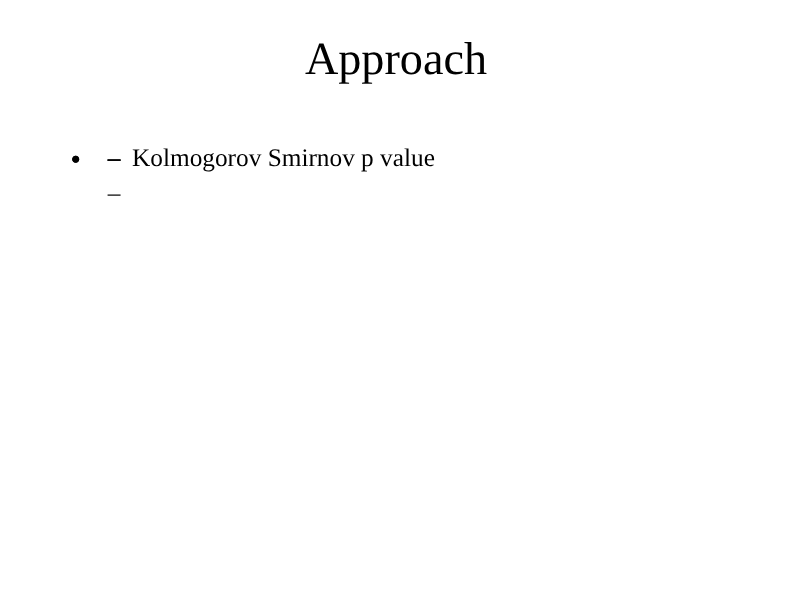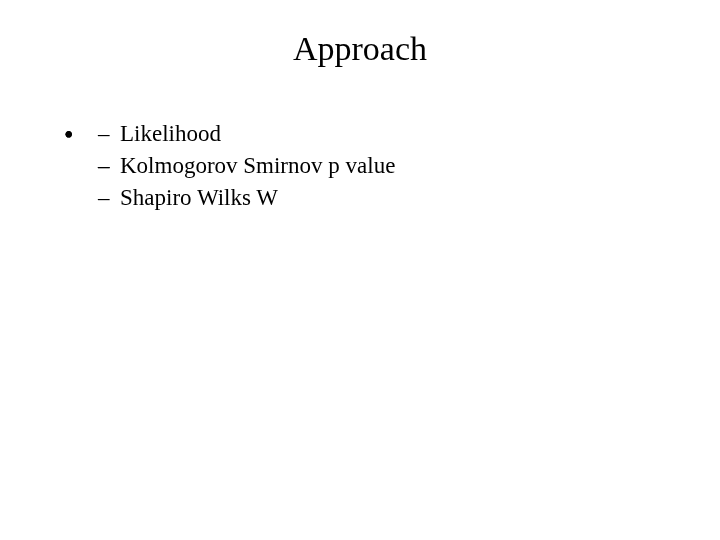--- a/index.html
+++ b/index.html
@@ -10,21 +10,21 @@
     body {
       width: 720px;
       height: 540px;
       background: #ffffff;
       font-family: "Times New Roman", Times, serif;
       color: #000000;
       padding: 20px 60px;
     }
     .title {
       text-align: center;
-      font-size: 34px;
+      font-size: 42px;
       font-weight: normal;
       margin-top: 10px;
       margin-bottom: 50px;
     }
     .bullet-list {
       list-style: none;
       padding-left: 0;
     }
     .bullet-item {
       position: relative;
@@ -66,26 +66,24 @@
     <span class="bullet-marker">•</span>
   </li>
   <li class="bullet-item">
     <span class="bullet-marker">•</span>
   </li>
 </ul>
 
 <ul class="dash-list">
   <li class="dash-item">
     <span class="dash-marker">–</span>
-    <span>Likelihood</span>
   </li>
   <li class="dash-item">
     <span class="dash-marker">–</span>
   </li>
   <li class="dash-item">
     <span class="dash-marker">–</span>
     <span>Kolmogorov Smirnov p value</span>
   </li>
   <li class="dash-item">
     <span class="dash-marker">–</span>
-    <span>Shapiro Wilks W</span>
   </li>
 </ul>
 
 </body></html>

